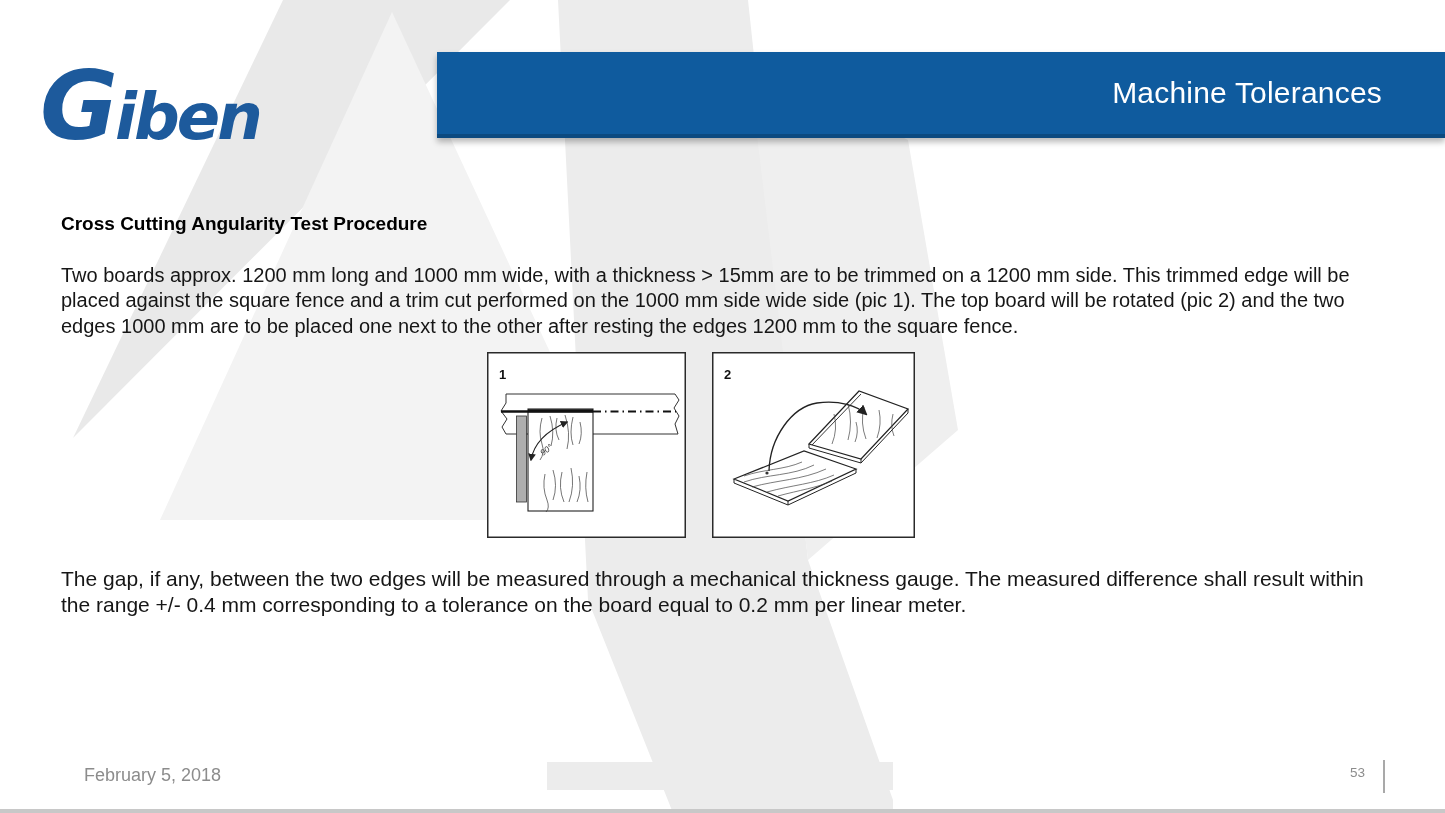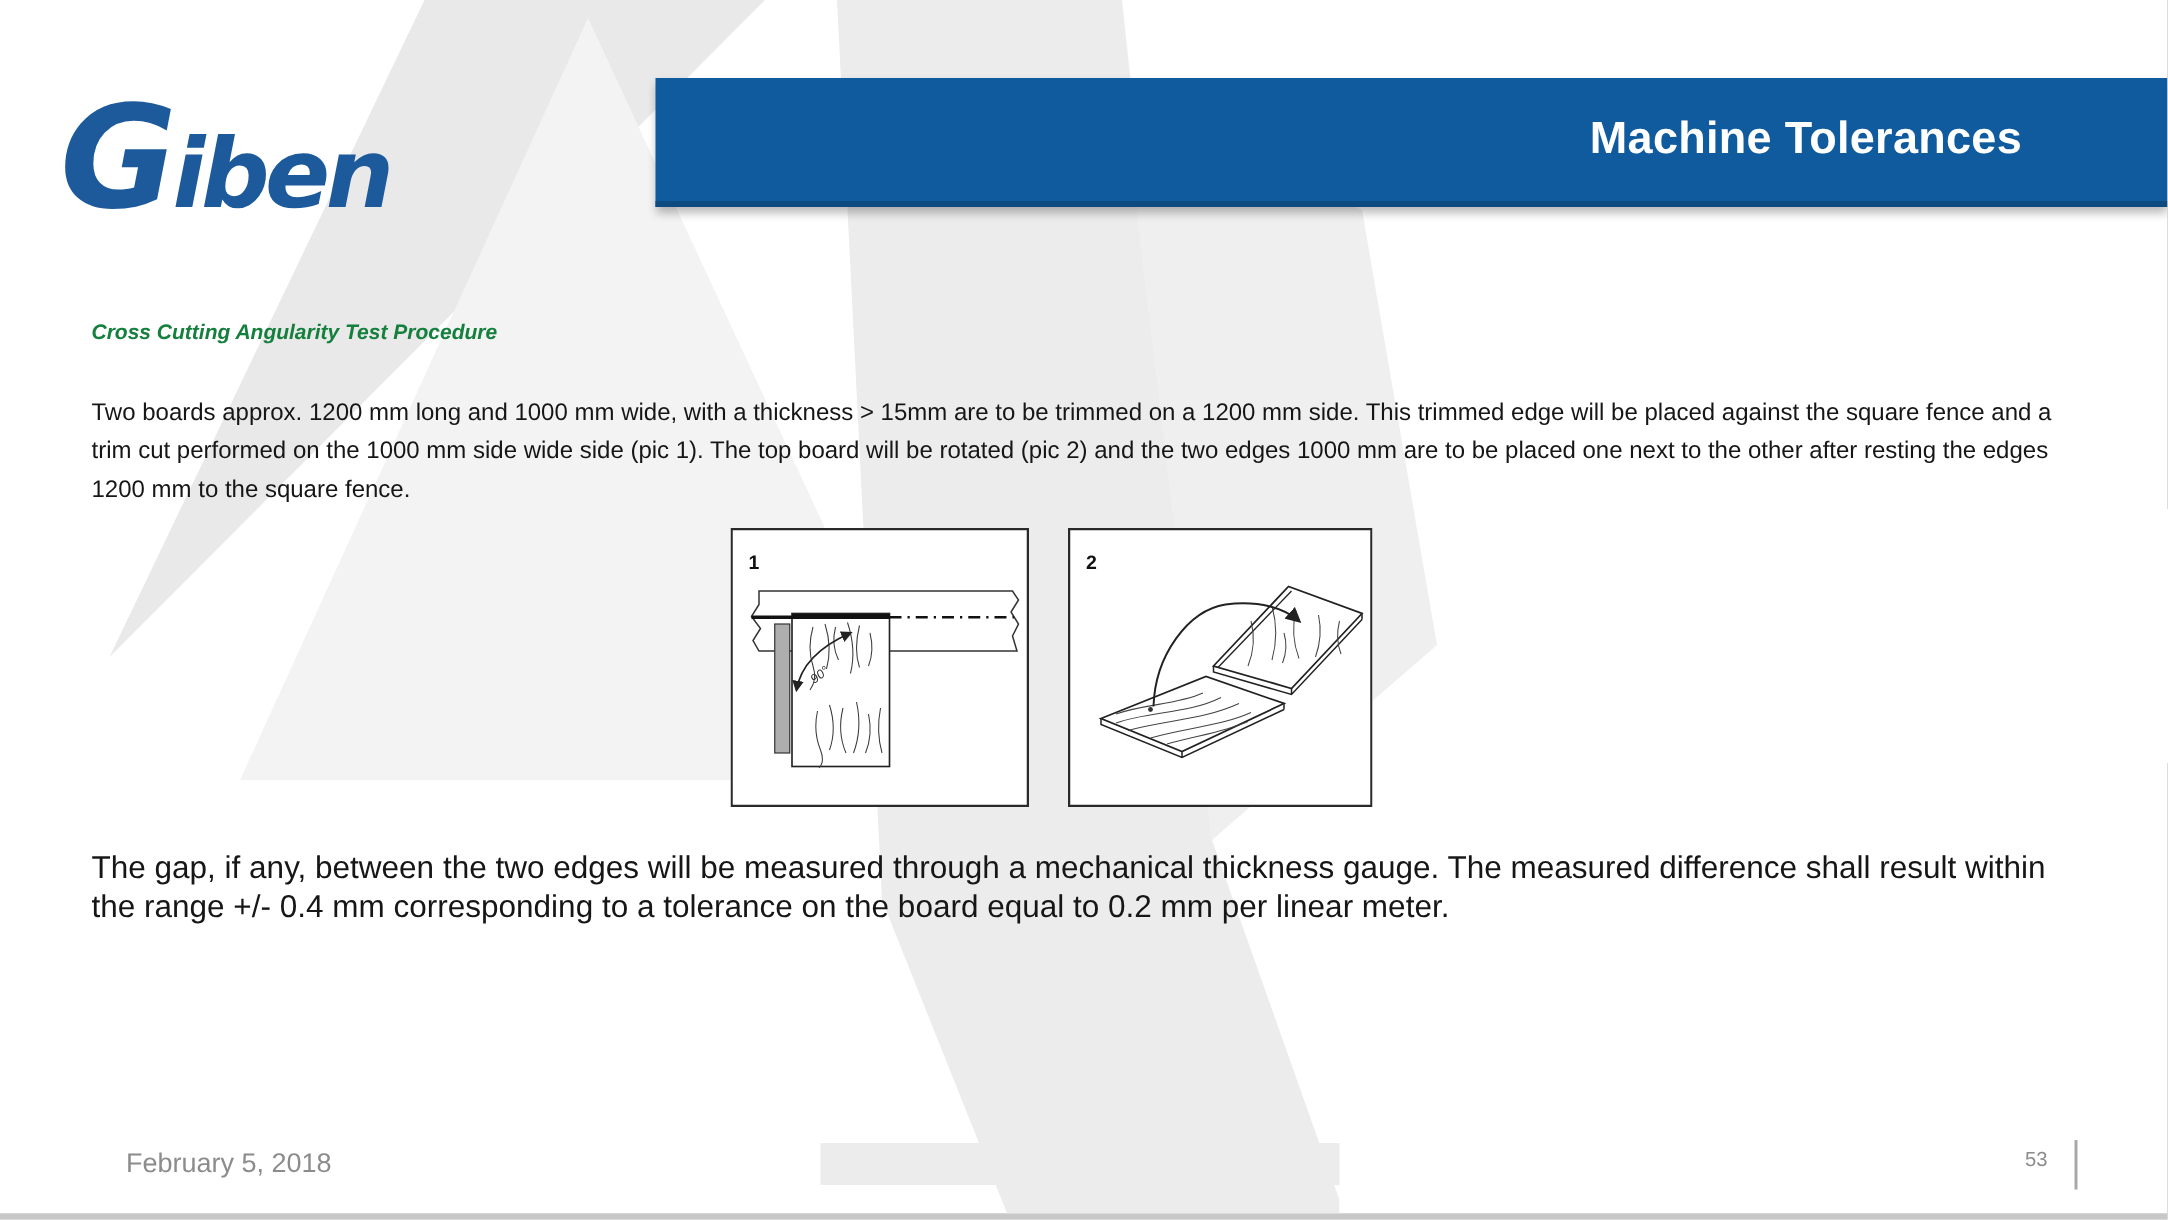--- a/index.html
+++ b/index.html
@@ -24,32 +24,32 @@
   .logo::first-letter{font-size:95px;}
   
   .header-bar{
     position:absolute; left:437px; top:52px; width:1008px; height:82px; z-index:2;
     background:var(--header-blue,#0f5b9e);
     border-bottom:4px solid #0c4a80;
     box-shadow:0 4px 6px rgba(0,0,0,0.28);
     display:flex; align-items:center; justify-content:flex-end;
   }
   .header-title{
-    color:#ffffff; font-size:30px; font-weight:700; letter-spacing:0.2px;
-    padding-right:97px; white-space:nowrap;margin-left:32px;
+    color:#ffffff; font-size:30px; font-weight:400; letter-spacing:0.2px;
+    padding-right:63px; white-space:nowrap;margin-left:32px;
   }
   
   .content{position:absolute; left:0; top:0; width:1445px; height:813px; z-index:1;}
   .heading{
     position:absolute; left:61px; top:213px; margin:0;
-    font-size:14px; font-weight:bold; color:#15803d;font-style:italic;
+    font-size:19px; font-weight:bold; color:#000000;
   }
   .para1{
     position:absolute; left:61px; top:263px; width:1312px; margin:0;
-    font-size:16px; line-height:25.3px; color:#161616;
+    font-size:20px; line-height:25.3px; color:#161616;
   }
   .para2{
     position:absolute; left:61px; top:566px; width:1312px; margin:0;
     font-size:21px; line-height:26px; color:#161616;
   }
   .fig{position:absolute; margin:0; background:#ffffff;}
   .fig svg{display:block;}
   .fig1{left:487px; top:352px;}
   .fig2{left:712px; top:352px;}
   

